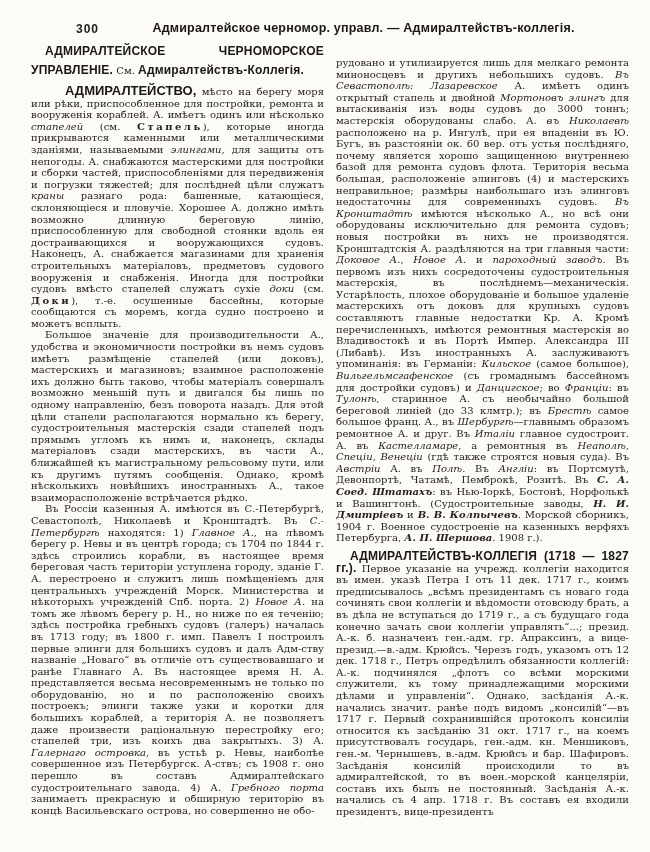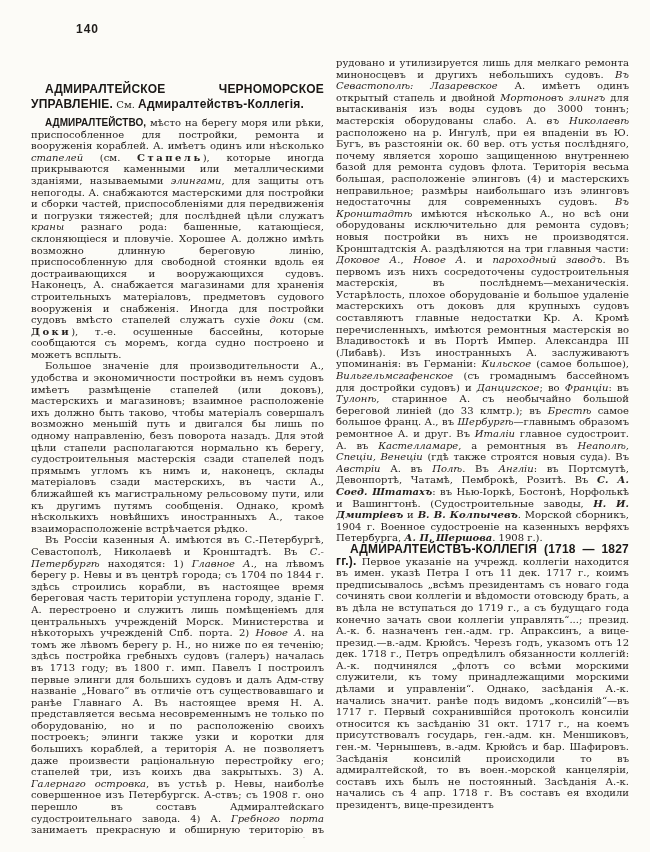--- a/index.html
+++ b/index.html
@@ -23,43 +23,44 @@
   .col {
     position:absolute; width:293px; text-align:justify;
     font-size:10px; line-height:11.6px; overflow:hidden;
   }
   .col-left  { left:31px;  top:42px; height:796px; }
   .col-right { left:336px; top:48px; height:796px; }
   .block { text-indent:14px; }
   .block.noindent { text-indent:0;margin-top:9px; }
   .block.heading { 
     font-family:"Liberation Sans","DejaVu Sans",sans-serif;
-    line-height:14px; margin-bottom:5px;margin-top:40px;
+    line-height:19px; margin-bottom:5px;
   }
-  .block.gap-top { }
+  .block.gap-top { margin-top:7px; }
   .seg-hb {
     font-family:"Liberation Sans","DejaVu Sans",sans-serif;
     font-weight:bold; font-size:12px; letter-spacing:.2px; color:#1b1816;
   }
   .seg-b {
     font-family:"Liberation Sans","DejaVu Sans",sans-serif;
-    font-weight:bold; font-size:10px; color:#1b1816;
+    font-weight:bold; font-size:13px; color:#1b1816;margin-left:20px;
   }
   .seg-i  { font-style:italic; }
   .seg-bi { font-style:italic; font-weight:bold; }
   .seg-g  { letter-spacing:2.5px;font-weight:bold; }
   .block.heading .seg-n {
     font-family:"DejaVu Serif","Liberation Serif",serif; font-weight:normal;
   }
 </style>
 </head>
 <body>
 
 <div class="page">
-  <div class="page-number">140</div>
+  <div class="page-number">300</div>
+  <div class="running-title">Адмиралтейское черномор. управл. — Адмиралтействъ-коллегія.</div>
   <div class="col col-left">
       <p class="block heading"><span class="seg-hb">АДМИРАЛТЕЙСКОЕ ЧЕРНОМОРСКОЕ УПРАВЛЕНІЕ.</span><span class="seg-n"> См. </span><span class="seg-hb">Адмиралтействъ-Коллегія.</span></p>
       <p class="block"><span class="seg-b">АДМИРАЛТЕЙСТВО,</span><span> мѣсто на берегу моря или рѣки, приспособленное для постройки, ремонта и вооруженія кораблей. А. имѣетъ одинъ или нѣсколько </span><span class="seg-i">стапелей</span><span> (см. </span><span class="seg-g">Стапель</span><span>), которые иногда прикрываются каменными или металлическими зданіями, называемыми </span><span class="seg-i">элингами</span><span>, для защиты отъ непогоды. А. снабжаются мастерскими для постройки и сборки частей, приспособленіями для передвиженія и погрузки тяжестей; для послѣдней цѣли служатъ </span><span class="seg-i">краны</span><span> разнаго рода: башенные, катающіеся, склоняющіеся и пловучіе. Хорошее А. должно имѣть возможно длинную береговую линію, приспособленную для свободной стоянки вдоль ея достраивающихся и вооружающихся судовъ. Наконецъ, А. снабжается магазинами для храненія строительныхъ матеріаловъ, предметовъ судового вооруженія и снабженія. Иногда для постройки судовъ вмѣсто стапелей служатъ сухіе </span><span class="seg-i">доки</span><span> (см. </span><span class="seg-g">Доки</span><span>), т.-е. осушенные бассейны, которые сообщаются съ моремъ, когда судно построено и можетъ всплыть.</span></p>
       <p class="block"><span>Большое значеніе для производительности А., удобства и экономичности постройки въ немъ судовъ имѣетъ размѣщеніе стапелей (или доковъ), мастерскихъ и магазиновъ; взаимное расположеніе ихъ должно быть таково, чтобы матеріалъ совершалъ возможно меньшій путь и двигался бы лишь по одному направленію, безъ поворота назадъ. Для этой цѣли стапели располагаются нормально къ берегу, судостроительныя мастерскія сзади стапелей подъ прямымъ угломъ къ нимъ и, наконецъ, склады матеріаловъ сзади мастерскихъ, въ части А., ближайшей къ магистральному рельсовому пути, или къ другимъ путямъ сообщенія. Однако, кромѣ нѣсколькихъ новѣйшихъ иностранныхъ А., такое взаиморасположеніе встрѣчается рѣдко.</span></p>
       <p class="block"><span>Въ Россіи казенныя А. имѣются въ С.-Петербургѣ, Севастополѣ, Николаевѣ и Кронштадтѣ. Въ </span><span class="seg-i">С.-Петербургѣ</span><span> находятся: 1) </span><span class="seg-i">Главное А.</span><span>, на лѣвомъ берегу р. Невы и въ центрѣ города; съ 1704 по 1844 г. здѣсь строились корабли, въ настоящее время береговая часть територіи уступлена городу, зданіе Г. А. перестроено и служитъ лишь помѣщеніемъ для центральныхъ учрежденій Морск. Министерства и нѣкоторыхъ учрежденій Спб. порта. 2) </span><span class="seg-i">Новое А.</span><span> на томъ же лѣвомъ берегу р. Н., но ниже по ея теченію; здѣсь постройка гребныхъ судовъ (галеръ) началась въ 1713 году; въ 1800 г. имп. Павелъ I построилъ первые элинги для большихъ судовъ и далъ Адм-ству названіе „Новаго“ въ отличіе отъ существовавшаго и ранѣе Главнаго А. Въ настоящее время Н. А. представляется весьма несовременнымъ не только по оборудованію, но и по расположенію своихъ построекъ; элинги также узки и коротки для большихъ кораблей, а територія А. не позволяетъ даже произвести раціональную перестройку его; стапелей три, изъ коихъ два закрытыхъ. 3) А. </span><span class="seg-i">Галернаго островка</span><span>, въ устьѣ р. Невы, наиболѣе совершенное изъ Петербургск. А-ствъ; съ 1908 г. оно перешло въ составъ Адмиралтейскаго судостроительнаго завода. 4) А. </span><span class="seg-i">Гребного порта</span><span> занимаетъ прекрасную и обширную територію въ концѣ Васильевскаго острова, но совершенно не обо-</span></p>
     </div>
   <div class="col col-right">
       <p class="block noindent"><span>рудовано и утилизируется лишь для мелкаго ремонта миноносцевъ и другихъ небольшихъ судовъ. </span><span class="seg-i">Въ Севастополѣ: Лазаревское</span><span> А. имѣетъ одинъ открытый стапель и двойной </span><span class="seg-i">Мортоновъ элингъ</span><span> для вытаскиванія изъ воды судовъ до 3000 тоннъ; мастерскія оборудованы слабо. А. </span><span class="seg-i">въ Николаевѣ</span><span> расположено на р. Ингулѣ, при ея впаденіи въ Ю. Бугъ, въ разстояніи ок. 60 вер. отъ устья послѣдняго, почему является хорошо защищенною внутреннею базой для ремонта судовъ флота. Територія весьма большая, расположеніе элинговъ (4) и мастерскихъ неправильное; размѣры наибольшаго изъ элинговъ недостаточны для современныхъ судовъ. </span><span class="seg-i">Въ Кронштадтѣ</span><span> имѣются нѣсколько А., но всѣ они оборудованы исключительно для ремонта судовъ; новыя постройки въ нихъ не производятся. Кронштадтскія А. раздѣляются на три главныя части: </span><span class="seg-i">Доковое А.</span><span>, </span><span class="seg-i">Новое А.</span><span> и </span><span class="seg-i">пароходный заводъ</span><span>. Въ первомъ изъ нихъ сосредоточены судостроительныя мастерскія, въ послѣднемъ—механическія. Устарѣлость, плохое оборудованіе и большое удаленіе мастерскихъ отъ доковъ для крупныхъ судовъ составляютъ главные недостатки Кр. А. Кромѣ перечисленныхъ, имѣются ремонтныя мастерскія во Владивостокѣ и въ Портѣ Импер. Александра III (Либавѣ). Изъ иностранныхъ А. заслуживаютъ упоминанія: въ Германіи: </span><span class="seg-i">Кильское</span><span> (самое большое), </span><span class="seg-i">Вильгельмсгафенское</span><span> (съ громаднымъ бассейномъ для достройки судовъ) и </span><span class="seg-i">Данцигское</span><span>; во </span><span class="seg-i">Франціи</span><span>: въ </span><span class="seg-i">Тулонѣ</span><span>, старинное А. съ необычайно большой береговой линіей (до 33 клмтр.); въ </span><span class="seg-i">Брестѣ</span><span> самое большое франц. А., въ </span><span class="seg-i">Шербургѣ</span><span>—главнымъ образомъ ремонтное А. и друг. Въ </span><span class="seg-i">Италіи</span><span> главное судостроит. А. въ </span><span class="seg-i">Кастелламаре</span><span>, а ремонтныя въ </span><span class="seg-i">Неаполѣ, Спеціи, Венеціи</span><span> (гдѣ также строятся новыя суда). Въ </span><span class="seg-i">Австріи</span><span> А. въ </span><span class="seg-i">Полѣ</span><span>. Въ </span><span class="seg-i">Англіи</span><span>: въ Портсмутѣ, Девонпортѣ, Чатамѣ, Пемброкѣ, Розитѣ. Въ </span><span class="seg-bi">С. А. Соед. Штатахъ</span><span>: въ Нью-Іоркѣ, Бостонѣ, Норфолькѣ и Вашингтонѣ. (Судостроительные заводы, </span><span class="seg-bi">Н. И. Дмитріевъ</span><span> и </span><span class="seg-bi">В. В. Колпычевъ</span><span>. Морской сборникъ, 1904 г. Военное судостроеніе на казенныхъ верфяхъ Петербурга, </span><span class="seg-bi">А. П. Шершова</span><span>. 1908 г.).</span></p>
       <p class="block gap-top"><span class="seg-hb">АДМИРАЛТЕЙСТВЪ-КОЛЛЕГІЯ (1718 — 1827 гг.).</span><span> Первое указаніе на учрежд. коллегіи находится въ имен. указѣ Петра I отъ 11 дек. 1717 г., коимъ предписывалось „всѣмъ президентамъ съ новаго года сочинять свои коллегіи и вѣдомости отовсюду брать, а въ дѣла не вступаться до 1719 г., а съ будущаго года конечно зачать свои коллегіи управлять“...; презид. А.-к. б. назначенъ ген.-адм. гр. Апраксинъ, а вице-презид.—в.-адм. Крюйсъ. Черезъ годъ, указомъ отъ 12 дек. 1718 г., Петръ опредѣлилъ обязанности коллегій: А.-к. подчинялся „флотъ со всѣми морскими служители, къ тому принадлежащими морскими дѣлами и управленіи“. Однако, засѣданія А.-к. начались значит. ранѣе подъ видомъ „консилій“—въ 1717 г. Первый сохранившійся протоколъ консиліи относится къ засѣданію 31 окт. 1717 г., на коемъ присутствовалъ государь, ген.-адм. кн. Меншиковъ, ген.-м. Чернышевъ, в.-адм. Крюйсъ и бар. Шафировъ. Засѣданія консилій происходили то въ адмиралтейской, то въ воен.-морской канцеляріи, составъ ихъ былъ не постоянный. Засѣданія А.-к. начались съ 4 апр. 1718 г. Въ составъ ея входили президентъ, вице-президентъ</span></p>
     </div>

